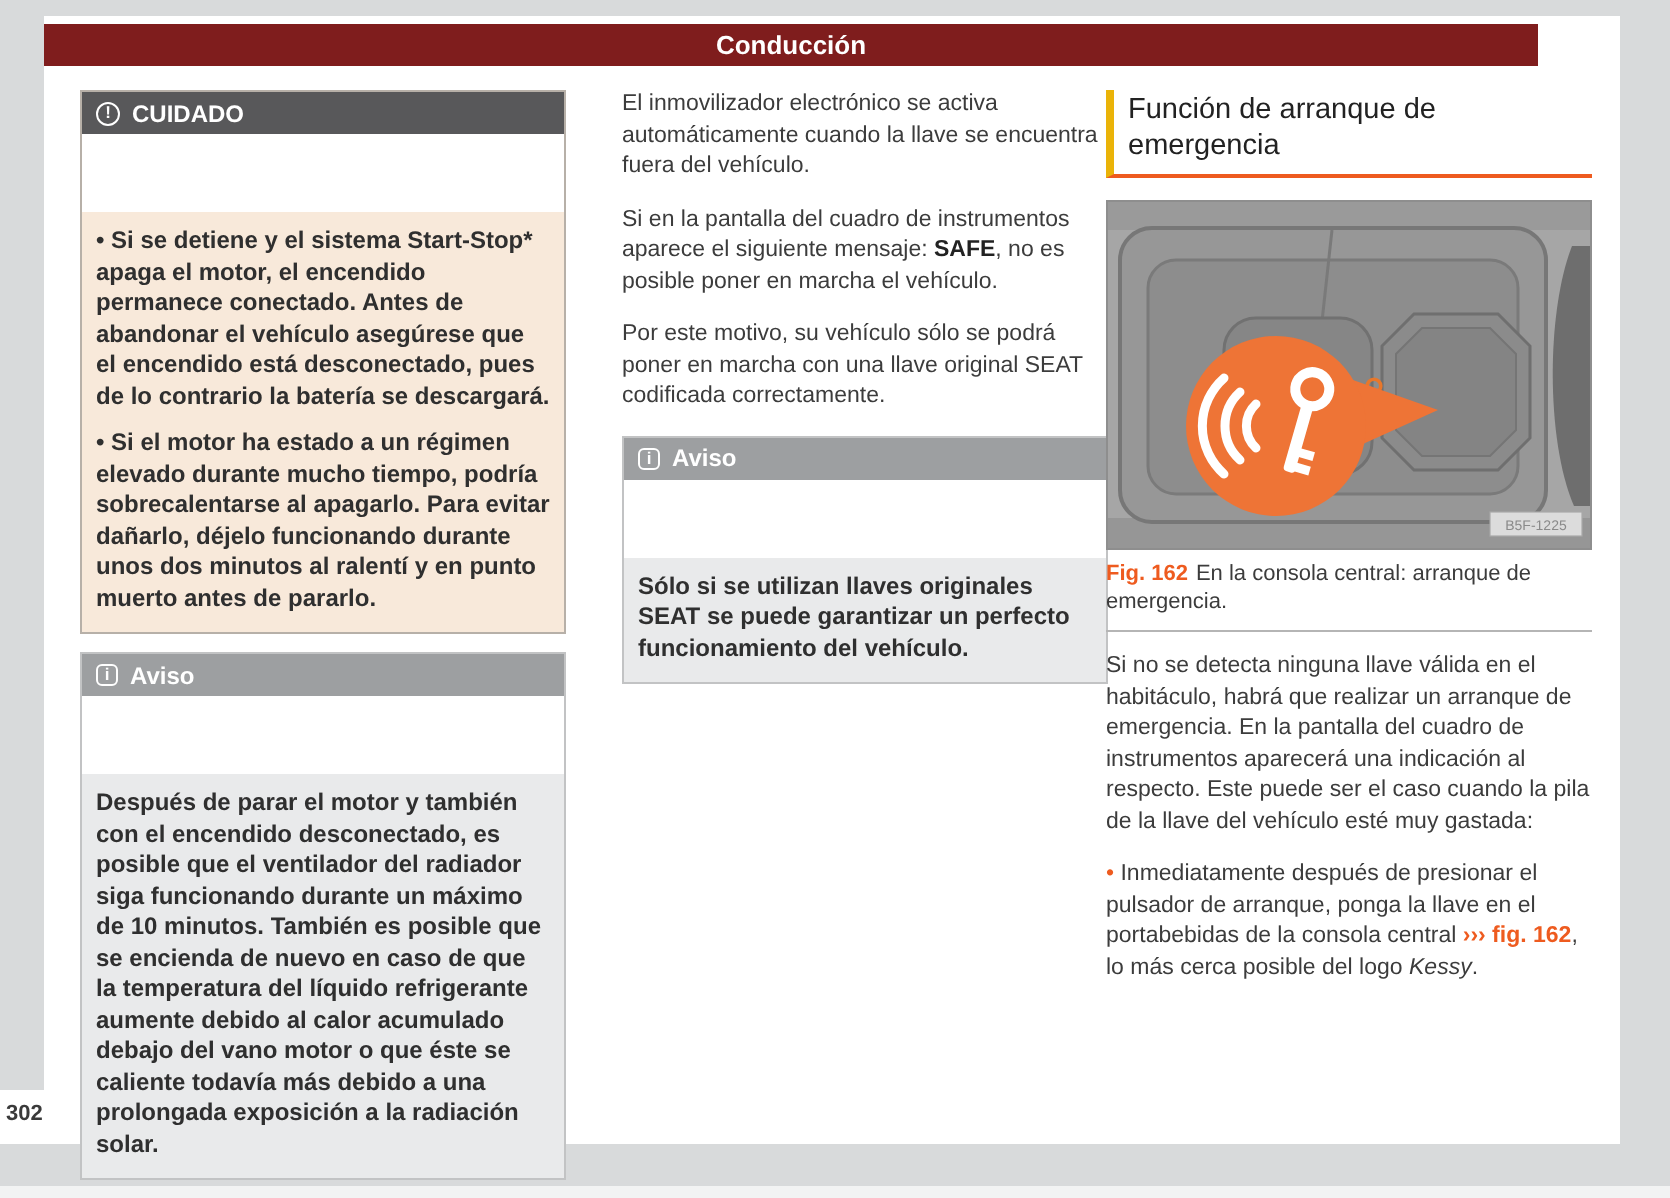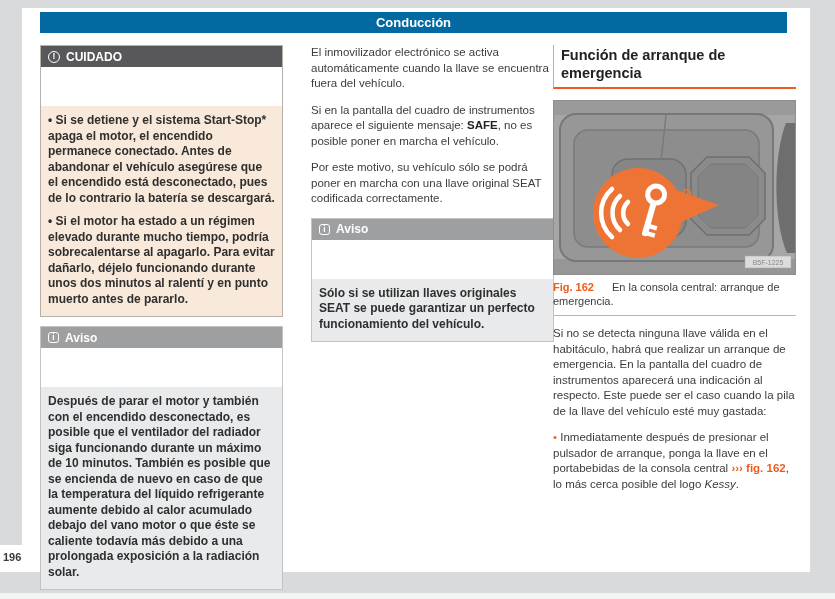--- a/index.html
+++ b/index.html
@@ -22,23 +22,23 @@
   }
   .page-number {
     position: absolute; left: 3px; top: 551px;
     font-size: 11px; font-weight: bold; color: #3a3a3a;
   }
   .bottom-strip {
     position: absolute; left: 0; top: 593px; width: 835px; height: 6px;
     background: #f2f3f3;
   }
   .header-bar {
-    position: absolute; left: 18px; top: 4px;
+    position: absolute; left: 0; top: 4px;
     width: 747px; height: 21px;
-    background: #0369a1;
+    background: #7f1d1d;
     display: flex; align-items: center; justify-content: center;
   }
   .header-bar .title {
     color: #fff; font-weight: bold; font-size: 13px;
   }
   .col { position: absolute; top: 37px; }
   .col1 { left: 18px;  width: 243px; }
   .col2 { left: 289px; width: 243px; }
   .col3 { left: 531px; width: 243px; }
 
@@ -66,23 +66,23 @@
     width: 12px; height: 12px;
     border: 1.5px solid #fff;
     display: inline-flex; align-items: center; justify-content: center;
     font-size: 8.5px; font-weight: bold; color: #fff; line-height: 1;
   }
   .round { border-radius: 50%; }
   .square { border-radius: 3px; width: 11px; height: 11px; }
 
   
   h2.section-heading {
-    font-size: 14.5px; font-weight: bold; color: #222;
+    font-size: 14.5px; font-weight: normal; color: #222;
     line-height: 18px;
-    border-left: 1px solid #eab308;
+    border-left: 4px solid #eab308;
     border-bottom: 2px solid #ee5b1f;
     padding: 1px 0 5px 7px;
     margin: 0 0 11px 0;
   }
   .col1 h2.section-heading { margin-top: 16px; text-align: center; }
 
   p.body-text {
     font-size: 11.5px; line-height: 15.5px; margin: 0 0 11px 0; color: #3c3c3c;
   }
   .bold-inline { font-weight: bold; color: #222; }
@@ -92,21 +92,21 @@
 
   
   .figure { margin-bottom: 4px; }
   .figure-photo-frame { border: 1px solid #8e8e8e; line-height: 0; }
   .figure-caption {
     padding: 5px 0 7px 0;
     font-size: 11px; line-height: 14px; color: #3c3c3c;
     border-bottom: 1px solid #b5b5b5;
     margin-bottom: 10px;
   }
-  .figure-caption .fig-label { color: #ee5b1f; font-weight: bold; margin-right: 18px; }
+  .figure-caption .fig-label { color: #ee5b1f; font-weight: bold; margin-right: 4px; }
 </style>
 </head>
 <body>
 
 <div class="page">
 
   <div class="header-bar">
     <span class="title">Conducción</span>
   </div>
 
@@ -201,14 +201,14 @@
     </div>
 
     <p class="body-text">Si no se detecta ninguna llave válida en el habitáculo, habrá que realizar un arranque de emergencia. En la pantalla del cuadro de instrumentos aparecerá una indicación al respecto. Este puede ser el caso cuando la pila de la llave del vehículo esté muy gastada:</p>
 
     <p class="body-text bullet"><span>Inmediatamente después de presionar el pulsador de arranque, ponga la llave en el portabebidas de la consola central </span><span class="fig-link">››› fig. 162</span><span>, lo más cerca posible del logo </span><span class="italic-inline">Kessy</span><span>.</span></p>
   </div>
 
 </div>
 
 <div class="page-num-tab"></div>
-<div class="page-number">196</div>
+<div class="page-number">302</div>
 <div class="bottom-strip"></div>
 
 </body></html>

